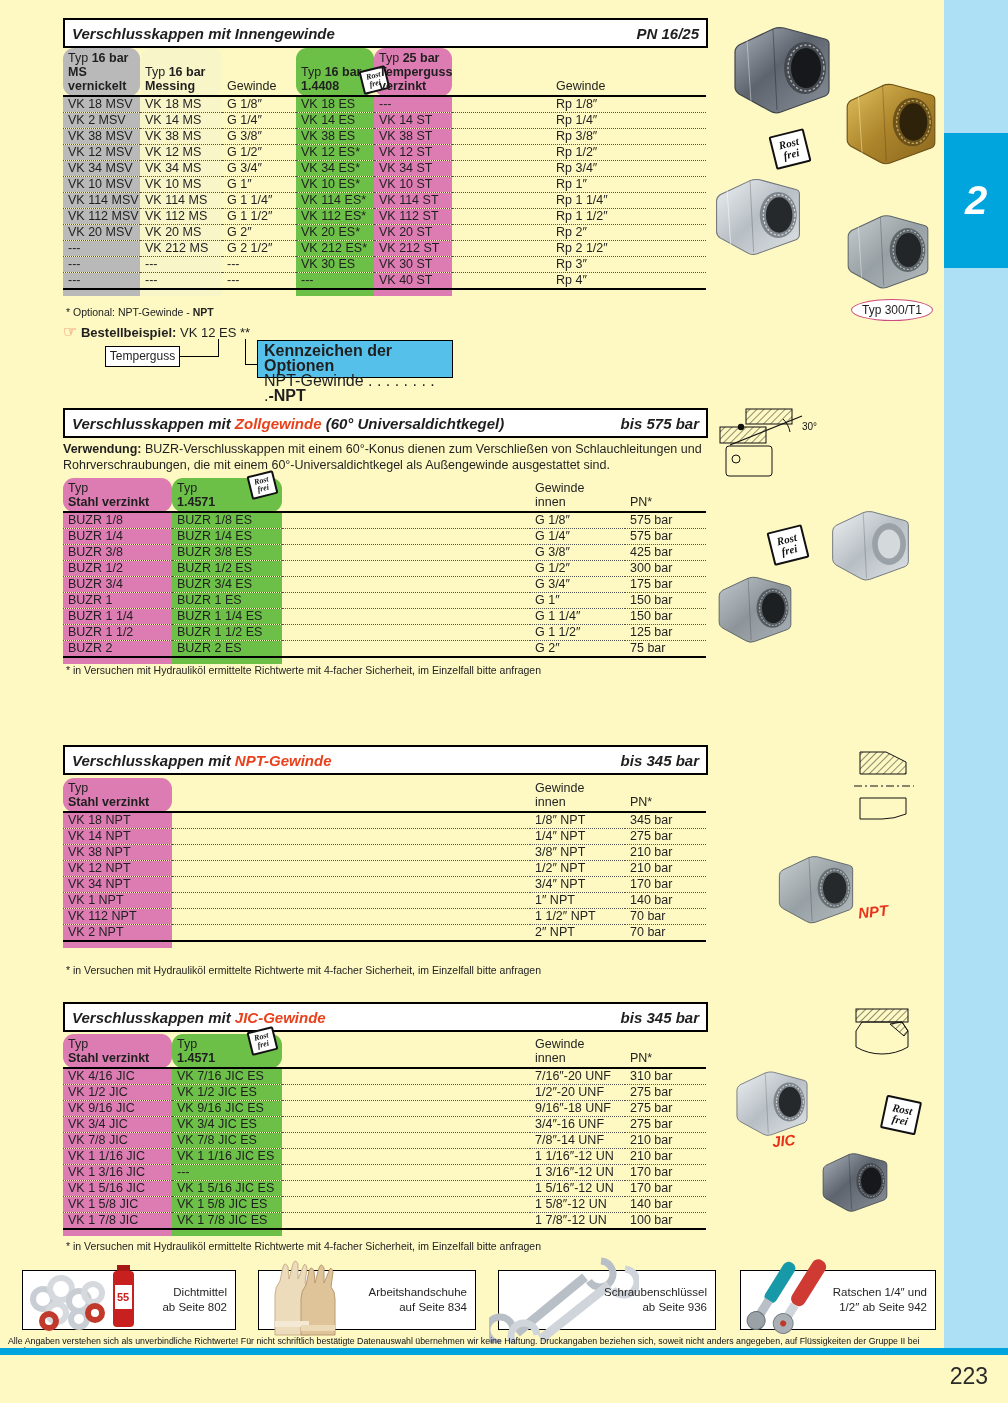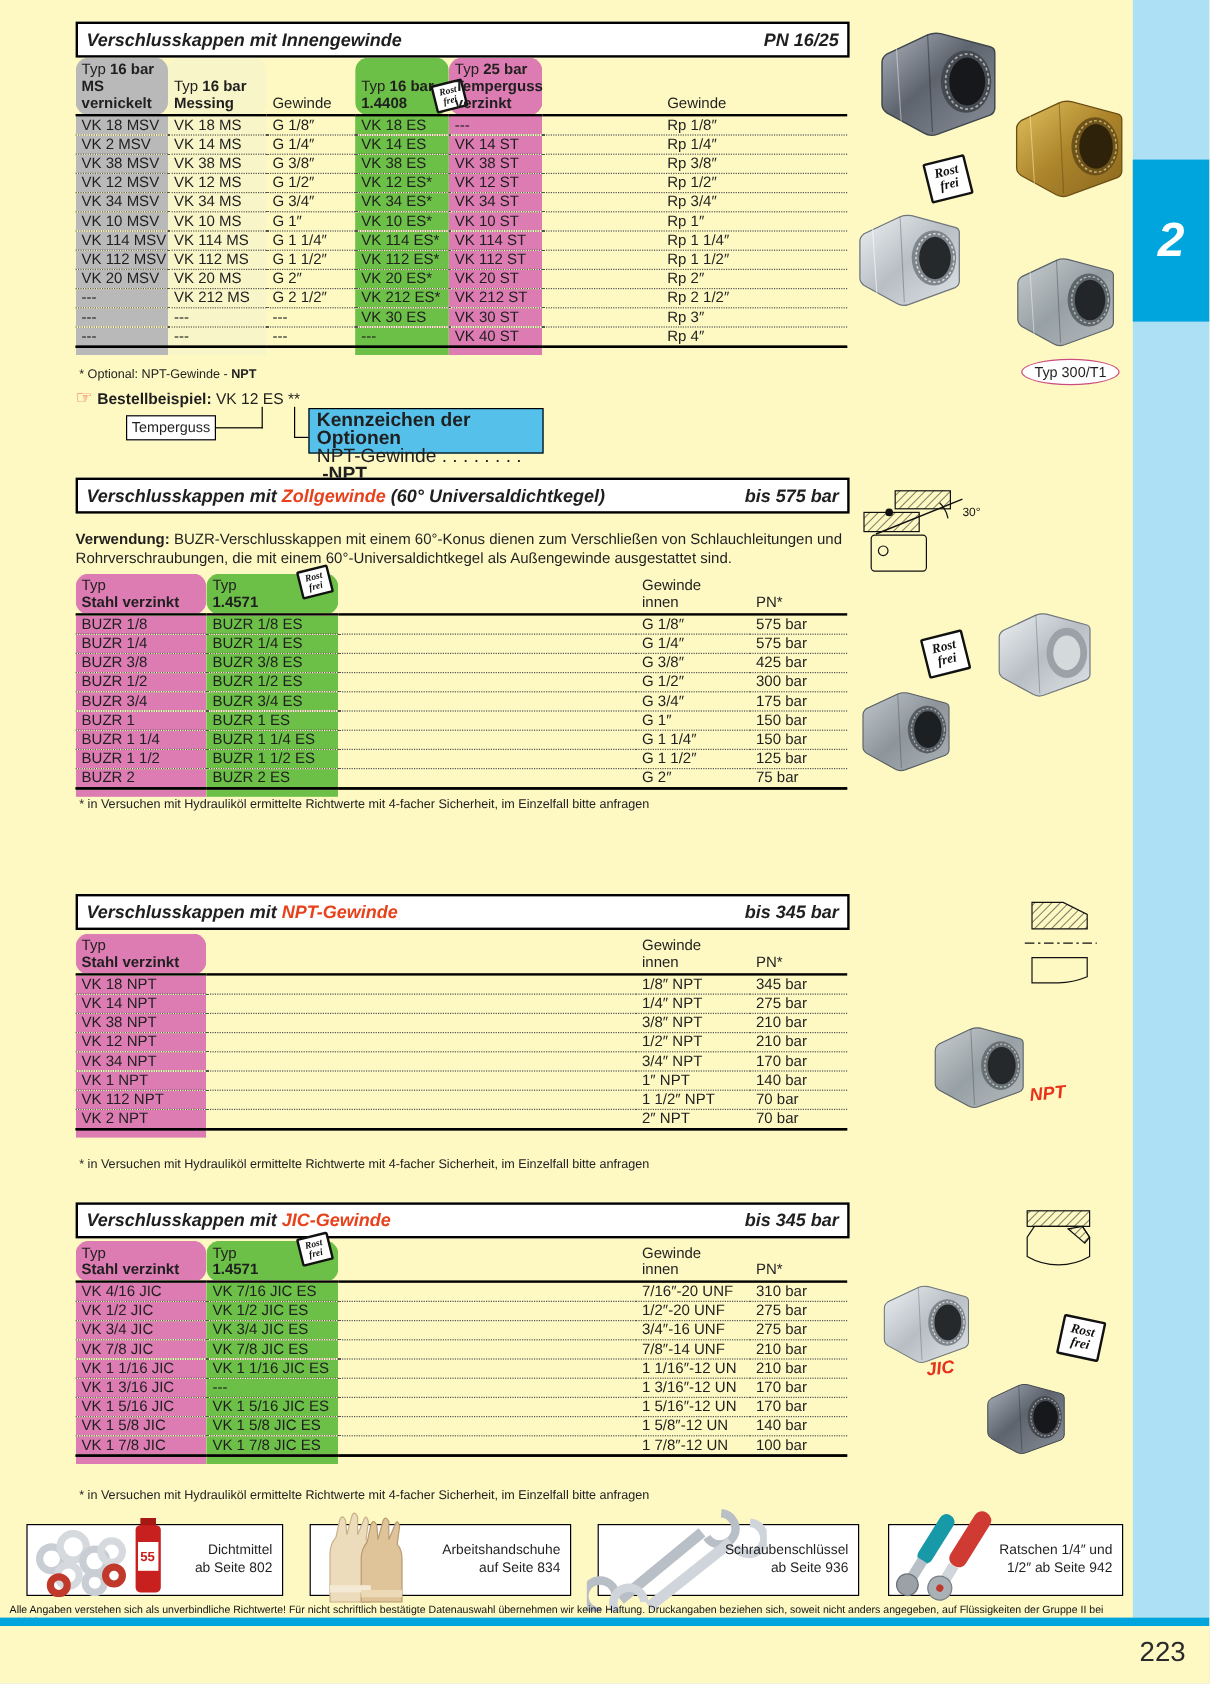--- a/index.html
+++ b/index.html
@@ -283,21 +283,21 @@
   <svg class="abs" style="left:838px;top:202px;" width="100" height="96" viewBox="0 0 118 96">
     <path d="M12 32 Q12 28 16 25 L50 9 Q55 7 61 8 L102 19 Q106 20 106 24 L106 70 Q106 74 102 76 L58 92 Q52 94 47 91 L16 74 Q12 71 12 67 Z" fill="url(#gGalv)" stroke="#5d6569" stroke-width="1.2"></path>
     <path d="M50 9 L54 90" stroke="rgba(40,45,50,.35)"></path>
       <path d="M24 20 L28 82" stroke="rgba(255,255,255,.45)"></path>
     <ellipse cx="82" cy="48" rx="21" ry="26" fill="#5f666a"></ellipse>
       <ellipse cx="83" cy="48" rx="15" ry="20" fill="#232628"></ellipse>
     <ellipse cx="83" cy="48" rx="18" ry="23" fill="none" stroke="rgba(230,235,238,.6)" stroke-width="1.4" stroke-dasharray="2.5 2"></ellipse>
   </svg>
   <div class="oval" style="left:851px;top:299px;"><span>Typ 300/T1</span></div>
 
-  <div class="title-box" style="top:398px;">
+  <div class="title-box" style="top:408px;">
     <span><span>Verschlusskappen mit </span><span class="kw">Zollgewinde</span><span> (60° Universaldichtkegel)</span></span>
     <span>bis 575 bar</span>
   </div>
   <div class="usage">
     <b>Verwendung:</b><span> BUZR-Verschlusskappen mit einem 60°-Konus dienen zum Verschließen von Schlauchleitungen und Rohrverschraubungen, die mit einem 60°-Universaldichtkegel als Außengewinde ausgestattet sind.</span>
   </div>
 
   <table class="cat" id="t2" style="top:478px;">
     <colgroup>
       <col class="c-pink" style="width:109px">
@@ -547,20 +547,27 @@
           <td>310 bar</td>
         </tr>
         <tr>
           <td>VK 1/2 JIC</td>
           <td>VK 1/2 JIC ES</td>
           <td></td>
           <td>1/2″-20 UNF</td>
           <td>275 bar</td>
         </tr>
         <tr>
+          <td>VK 9/16 JIC</td>
+          <td>VK 9/16 JIC ES</td>
+          <td></td>
+          <td>9/16″-18 UNF</td>
+          <td>275 bar</td>
+        </tr>
+        <tr>
           <td>VK 3/4 JIC</td>
           <td>VK 3/4 JIC ES</td>
           <td></td>
           <td>3/4″-16 UNF</td>
           <td>275 bar</td>
         </tr>
         <tr>
           <td>VK 7/8 JIC</td>
           <td>VK 7/8 JIC ES</td>
           <td></td>

